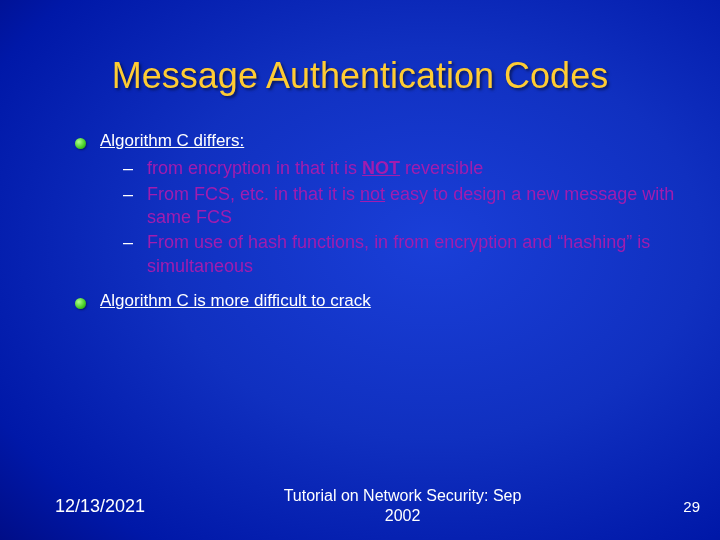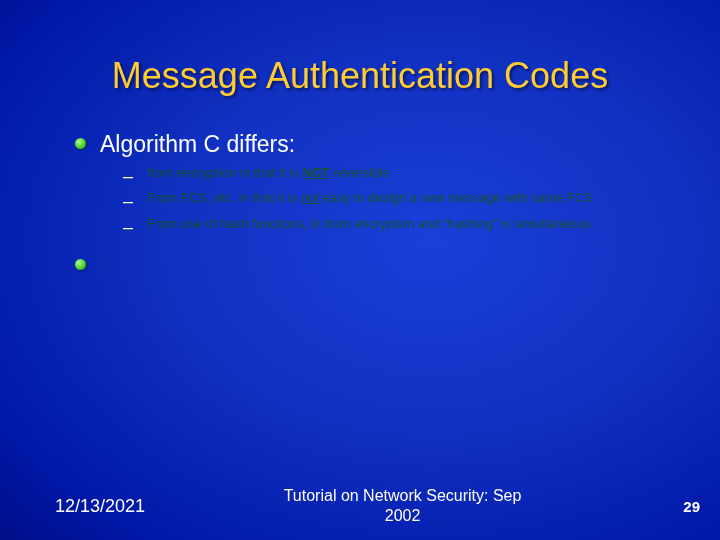--- a/index.html
+++ b/index.html
@@ -36,61 +36,62 @@
     width: 11px;
     height: 11px;
     border-radius: 50%;
     background: radial-gradient(circle at 35% 35%, #b0ff90, #44cc22 60%, #228800);
     box-shadow: 1px 1px 2px rgba(0,0,0,0.4);
     margin-top: 8px;
     margin-right: 14px;
     flex-shrink: 0;
   }
   .bullet-text {
-    font-size: 23px;
+    font-size: 17px;
     color: #ffffff;
     line-height: 1.25;
+    text-decoration: underline;
   }
   .sub-list {
     margin-left: 48px;
     margin-top: 6px;
     margin-bottom: 12px;
   }
   .sub-row {
     display: flex;
     align-items: flex-start;
     margin-bottom: 2px;
   }
   .dash {
     font-size: 18px;
     color: #ffffff;
     margin-right: 14px;
     line-height: 1.3;
     flex-shrink: 0;
   }
   .sub-text {
-    font-size: 13px;
-    color: #14532d;
+    font-size: 18px;
+    color: #a21caf;
     line-height: 1.3;
   }
   .u-bold { text-decoration: underline; font-weight: bold; }
   .u-norm { text-decoration: underline; }
   .footer {
     position: absolute;
     bottom: 14px;
     left: 0;
     width: 100%;
     display: flex;
     align-items: center;
     justify-content: space-between;
     padding: 0 20px 0 55px;
   }
   .fdate { font-size: 18px; color: #ffffff; }
   .fcenter { font-size: 16px; color: #ffffff; text-align: center; line-height: 1.25; flex: 1; }
-  .fnum { font-size: 15px; color: #ffffff; width: 40px; text-align: right; font-weight: bold; }
+  .fnum { font-size: 15px; color: #ffffff; width: 40px; text-align: right; }
 </style>
 </head>
 <body>
 
 <div class="title">Message Authentication Codes</div>
 
 <div class="content">
 
   <div class="bullet-row">
     <div class="bullet-dot"></div>
@@ -107,20 +108,21 @@
       <div class="sub-text"><span>From FCS, etc. in that it is </span><span class="u-norm">not</span><span> easy to design a new message with same FCS</span></div>
     </div>
     <div class="sub-row">
       <div class="dash">–</div>
       <div class="sub-text"><span>From use of hash functions, in from encryption and “hashing” is simultaneous</span></div>
     </div>
   </div>
 
   <div class="bullet-row">
     <div class="bullet-dot"></div>
+    <div class="bullet-text">Algorithm C is more difficult to crack</div>
   </div>
 
 </div>
 
 <div class="footer">
   <div class="fdate">12/13/2021</div>
   <div class="fcenter">
     <span>Tutorial on Network Security: Sep</span><br>
     <span>2002</span>
   </div>

